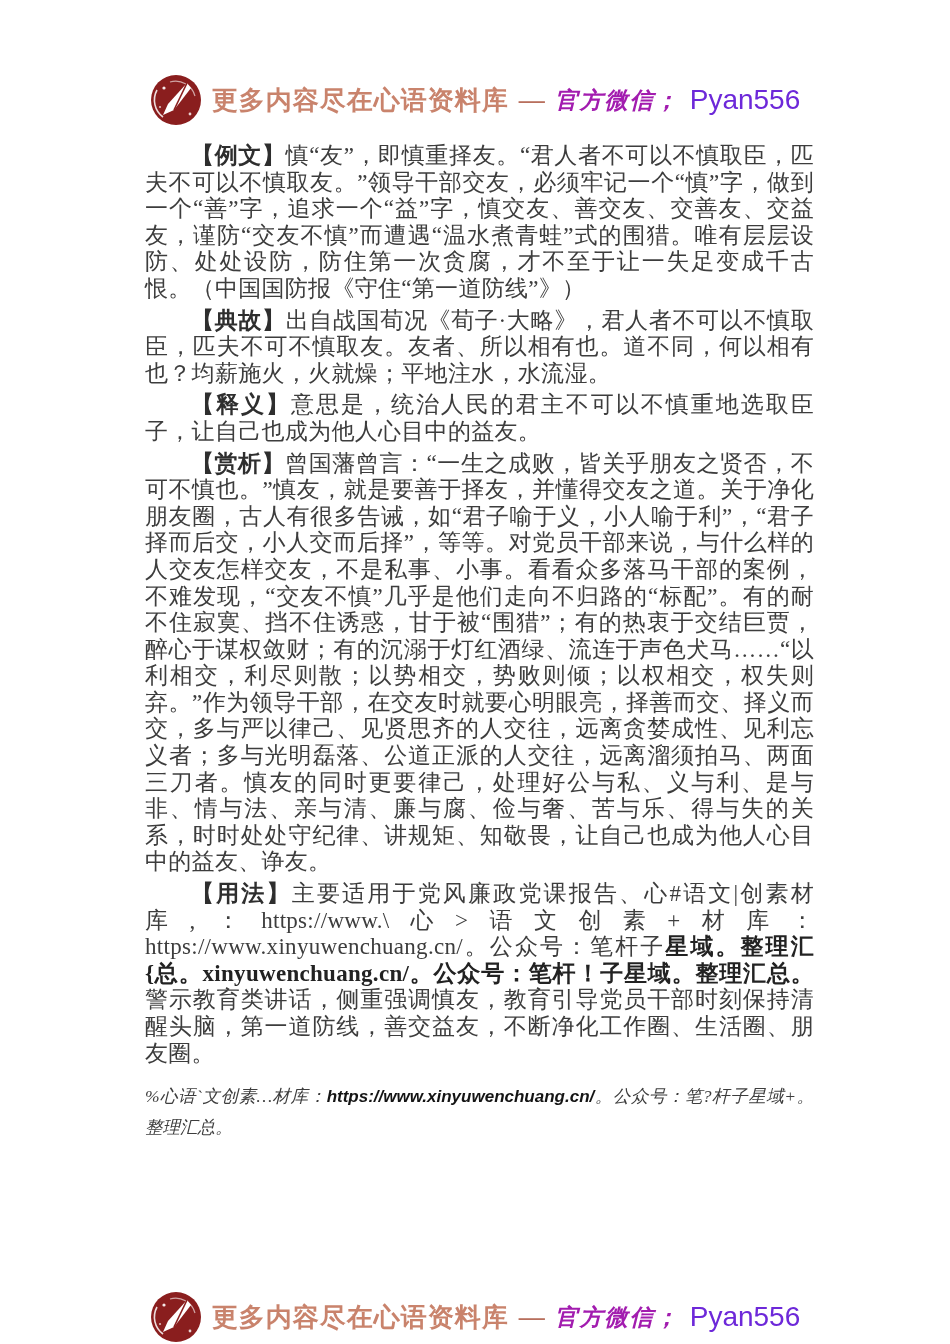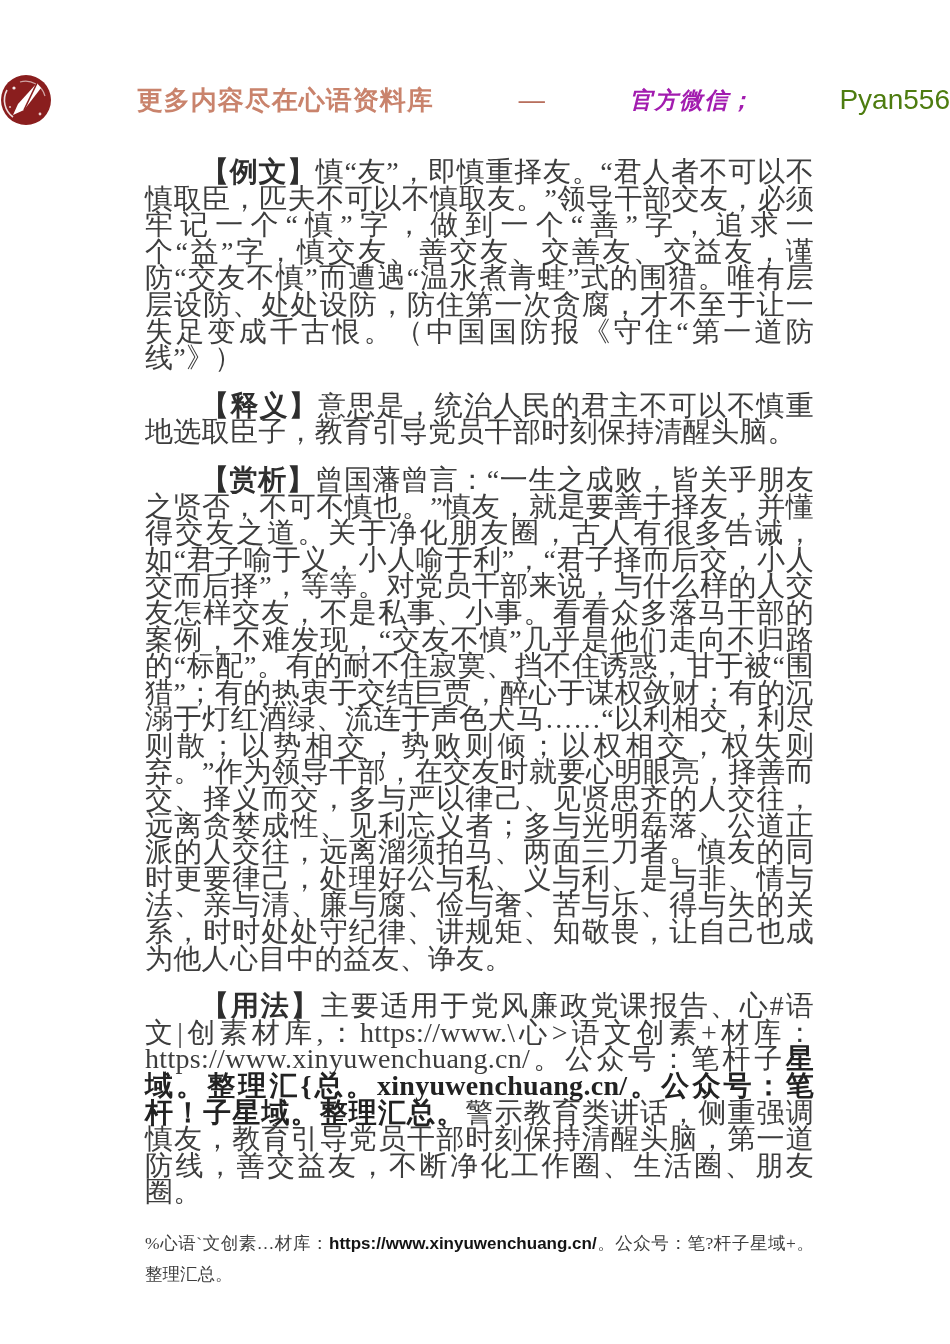--- a/index.html
+++ b/index.html
@@ -3,52 +3,53 @@
 <meta charset="utf-8">
 <style>
   html,body{margin:0;padding:0;background:#ffffff;}
   .page{
     width:950px;height:1344px;margin:0 auto;background:#ffffff;
     font-family:"Liberation Serif","DejaVu Serif",serif;
     color:#3d3d3d;position:relative;overflow:hidden;box-sizing:border-box;
   }
   
   .brandbar{
-    display:flex;align-items:center;justify-content:space-between;gap:10px;
+    display:flex;align-items:center;justify-content:center;gap:10px;
   }
   .brandbar.top{padding-top:74px;}
   .brandbar.bottom{margin-top:148px;}
   .logo{width:52px;height:52px;flex:0 0 auto;}
   .brand-text{
     font-size:26px;font-weight:bold;color:#c9836c;letter-spacing:1px;
     font-family:"Liberation Serif","DejaVu Serif",serif;
   }
   .brand-dash{font-size:26px;font-weight:bold;color:#b86f5d;}
   .wechat-label{
     font-size:23px;color:#a21caf;font-weight:bold;font-style:italic;letter-spacing:2px;
   }
   .wechat-id{
-    font-size:28px;color:#4d7c0f;
+    font-size:28px;color:#6d28d9;
     font-family:"Liberation Sans","DejaVu Sans",sans-serif;
   }
   
   .content{padding:12px 136px 0 145px;}
   p.body{
-    font-size:28px;line-height:26.6px;text-align:justify;
-    text-indent:2em;margin:21px 0;letter-spacing:0.3px;
+    font-size:23px;line-height:26.6px;text-align:justify;
+    text-indent:2em;margin:4px 0;letter-spacing:0.3px;
   }
   .ptag{
     font-family:"Liberation Sans","DejaVu Sans",sans-serif;
     font-weight:bold;color:#2e2e2e;
   }
   .bold-run{font-weight:bold;color:#222;}
   
   .footnote{
-    font-size:17.5px;line-height:31px;margin-top:22px;text-align:justify;
+    font-size:17.5px;line-height:31px;margin-top:14px;text-align:justify;
     color:#3d3d3d;
+    font-style:italic;
   }
   .footnote .url{
     font-family:"Liberation Sans","DejaVu Sans",sans-serif;
     font-weight:bold;color:#141414;font-size:17px;
   }
 </style>
 </head>
 <body>
 
 <div class="page">
@@ -67,22 +68,23 @@
     <span class="brand-text">更多内容尽在心语资料库</span>
       <span class="brand-dash">—</span>
       <span class="wechat-label">官方微信；</span>
     <span class="wechat-id">Pyan556</span>
   </div>
 
   <div class="content">
 
     <p class="body"><span class="ptag">【例文】</span><span>慎“友”，即慎重择友。“君人者不可以不慎取臣，匹夫不可以不慎取友。”领导干部交友，必须牢记一个“慎”字，做到一个“善”字，追求一个“益”字，慎交友、善交友、交善友、交益友，谨防“交友不慎”而遭遇“温水煮青蛙”式的围猎。唯有层层设防、处处设防，防住第一次贪腐，才不至于让一失足变成千古恨。（中国国防报《守住“第一道防线”》）</span></p>
 
+    <p class="body"><span class="ptag">【典故】</span><span>出自战国荀况《荀子·大略》，君人者不可以不慎取臣，匹夫不可不慎取友。友者、所以相有也。道不同，何以相有也？均薪施火，火就燥；平地注水，水流湿。</span></p>
 
-    <p class="body"><span class="ptag">【释义】</span><span>意思是，统治人民的君主不可以不慎重地选取臣子，教育引导党员干部时刻保持清醒头脑。</span></p>
+    <p class="body"><span class="ptag">【释义】</span><span>意思是，统治人民的君主不可以不慎重地选取臣子，让自己也成为他人心目中的益友。</span></p>
 
     <p class="body"><span class="ptag">【赏析】</span><span>曾国藩曾言：“一生之成败，皆关乎朋友之贤否，不可不慎也。”慎友，就是要善于择友，并懂得交友之道。关于净化朋友圈，古人有很多告诫，如“君子喻于义，小人喻于利”，“君子择而后交，小人交而后择”，等等。对党员干部来说，与什么样的人交友怎样交友，不是私事、小事。看看众多落马干部的案例，不难发现，“交友不慎”几乎是他们走向不归路的“标配”。有的耐不住寂寞、挡不住诱惑，甘于被“围猎”；有的热衷于交结巨贾，醉心于谋权敛财；有的沉溺于灯红酒绿、流连于声色犬马……“以利相交，利尽则散；以势相交，势败则倾；以权相交，权失则弃。”作为领导干部，在交友时就要心明眼亮，择善而交、择义而交，多与严以律己、见贤思齐的人交往，远离贪婪成性、见利忘义者；多与光明磊落、公道正派的人交往，远离溜须拍马、两面三刀者。慎友的同时更要律己，处理好公与私、义与利、是与非、情与法、亲与清、廉与腐、俭与奢、苦与乐、得与失的关系，时时处处守纪律、讲规矩、知敬畏，让自己也成为他人心目中的益友、诤友。</span></p>
 
     <p class="body"><span class="ptag">【用法】</span><span>主要适用于党风廉政党课报告、心#语文|创素材库,：https://www.\心&gt;语文创素+材库：https://www.xinyuwenchuang.cn/。公众号：笔杆子</span><span class="bold-run">星域。整理汇{总。xinyuwenchuang.cn/。公众号：笔杆！子星域。整理汇总。</span><span>警示教育类讲话，侧重强调慎友，教育引导党员干部时刻保持清醒头脑，第一道防线，善交益友，不断净化工作圈、生活圈、朋友圈。</span></p>
 
     <p class="footnote"><span>%心语`文创素…材库：</span><span class="url">https://www.xinyuwenchuang.cn/</span><span>。公众号：笔?杆子星域+。整理汇总。</span></p>
 
   </div>
 
   <div class="brandbar bottom">

